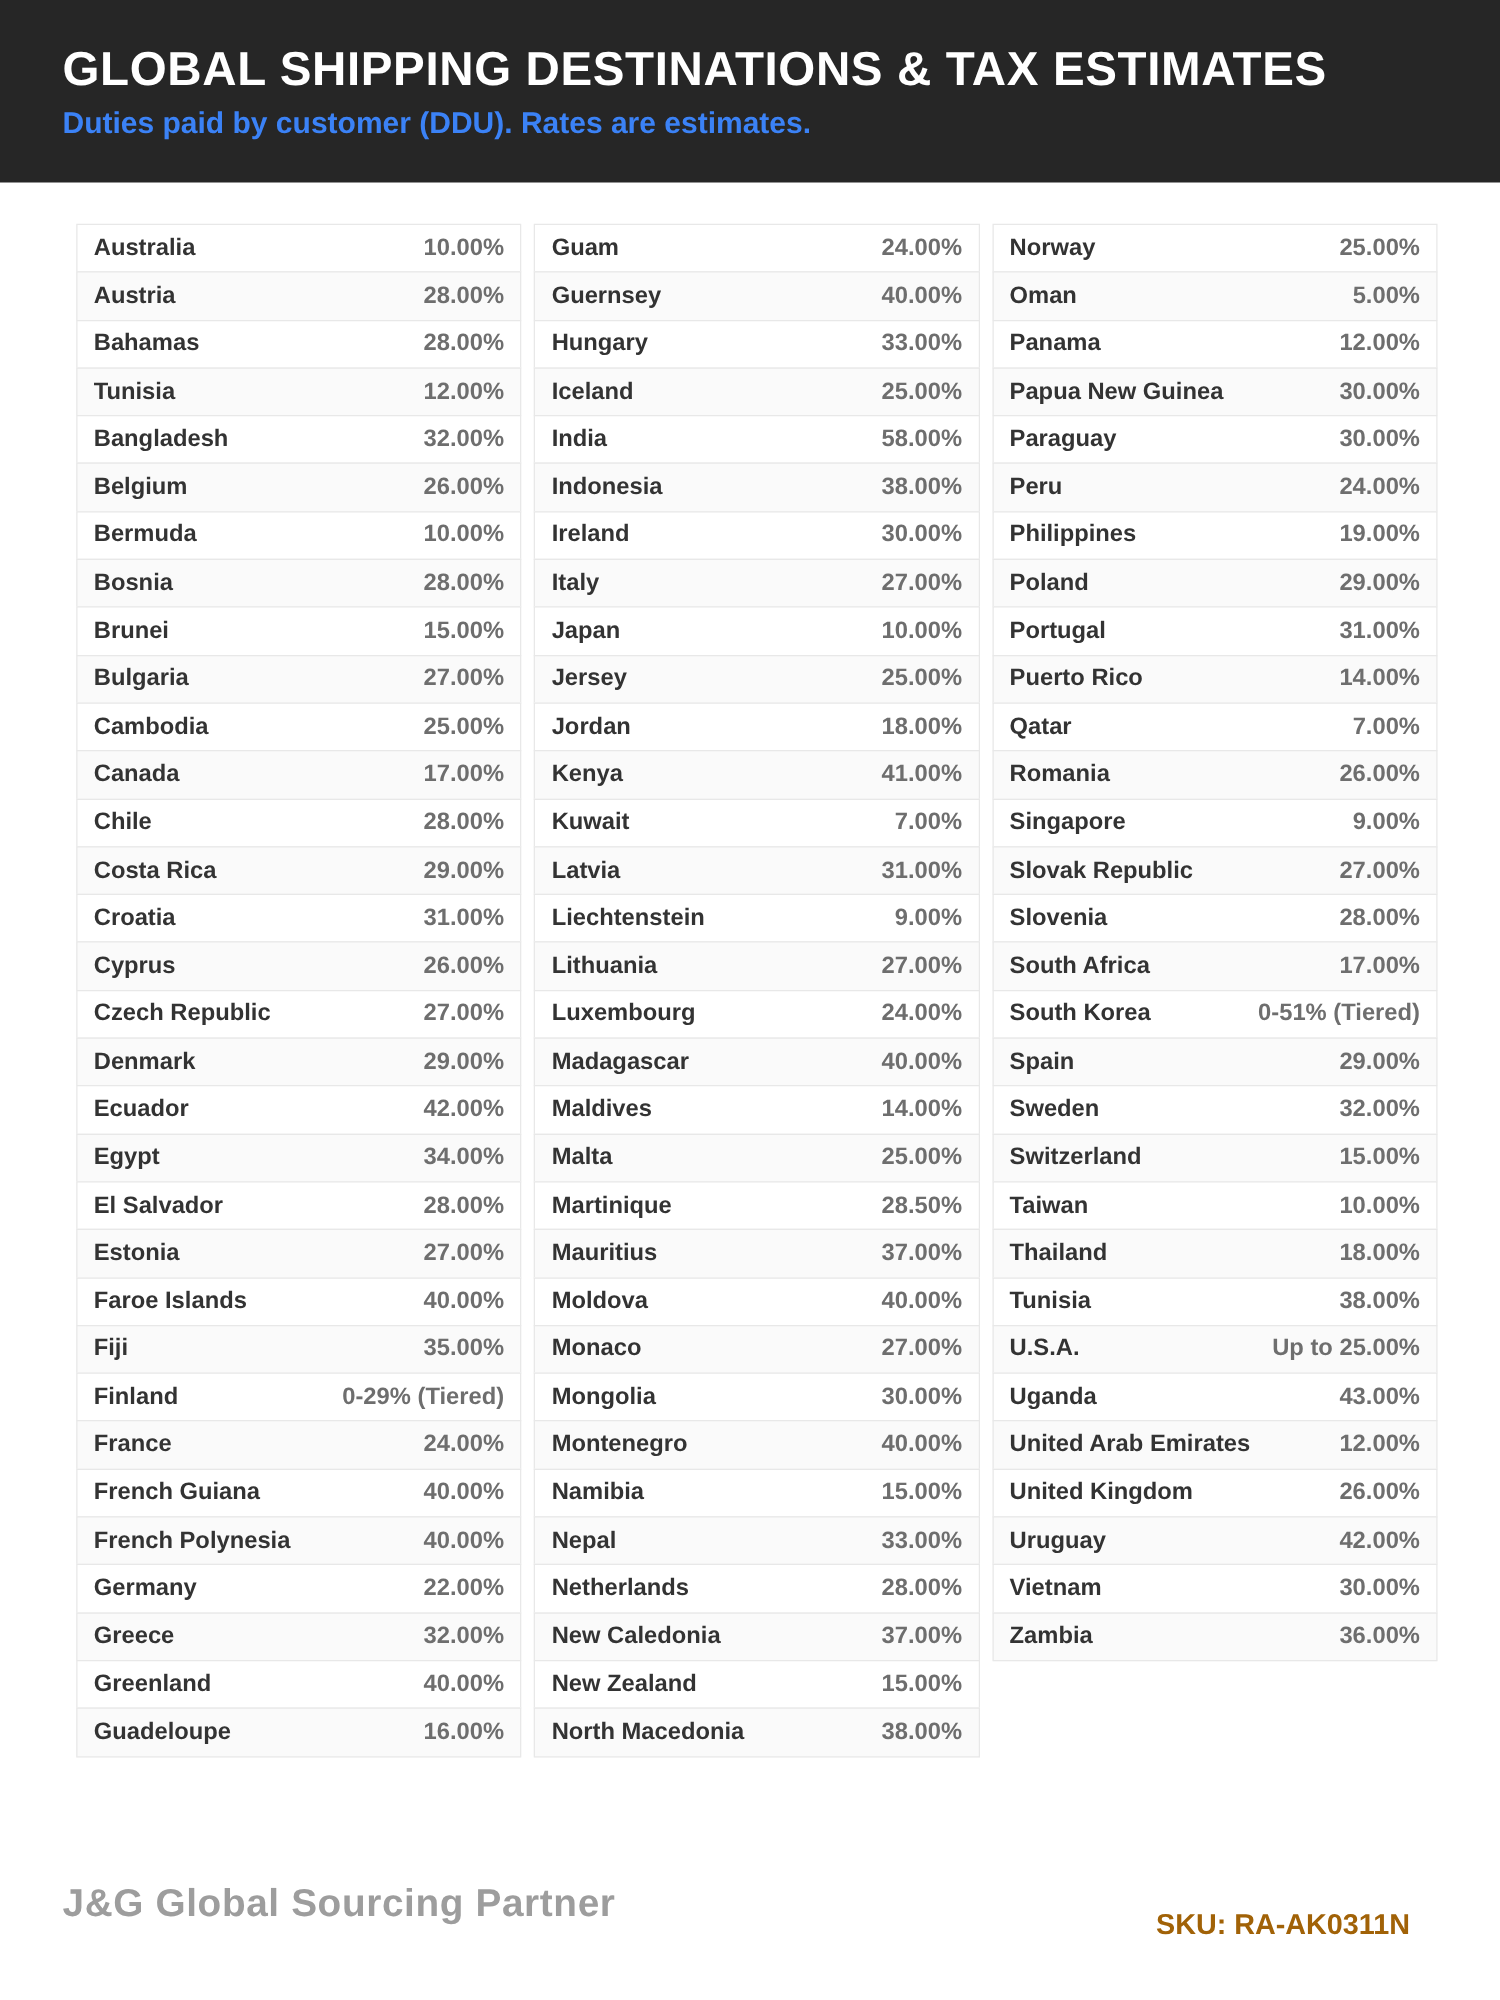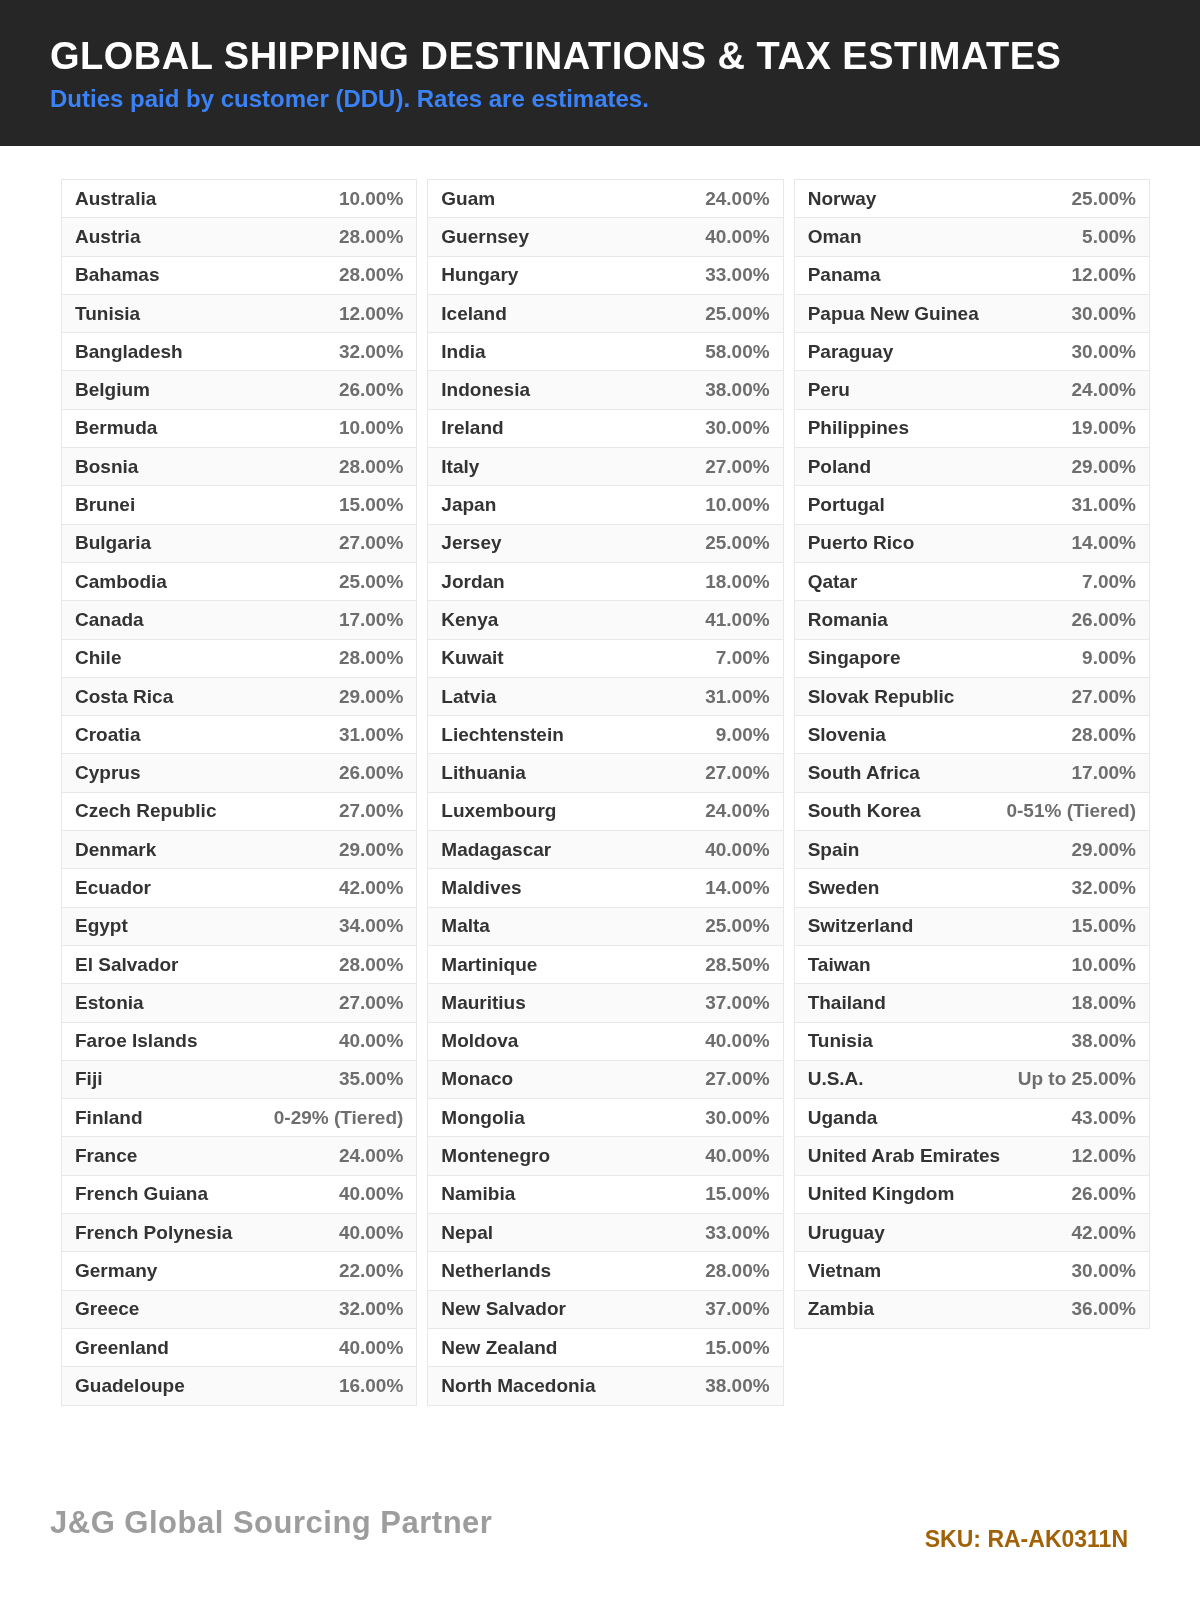--- a/index.html
+++ b/index.html
@@ -342,21 +342,21 @@
       </div>
       <div class="row">
         <span class="country">Nepal</span>
         <span class="rate">33.00%</span>
       </div>
       <div class="row">
         <span class="country">Netherlands</span>
         <span class="rate">28.00%</span>
       </div>
       <div class="row">
-        <span class="country">New Salvador</span>
+        <span class="country">New Caledonia</span>
         <span class="rate">37.00%</span>
       </div>
       <div class="row">
         <span class="country">New Zealand</span>
         <span class="rate">15.00%</span>
       </div>
       <div class="row">
         <span class="country">North Macedonia</span>
         <span class="rate">38.00%</span>
       </div>

